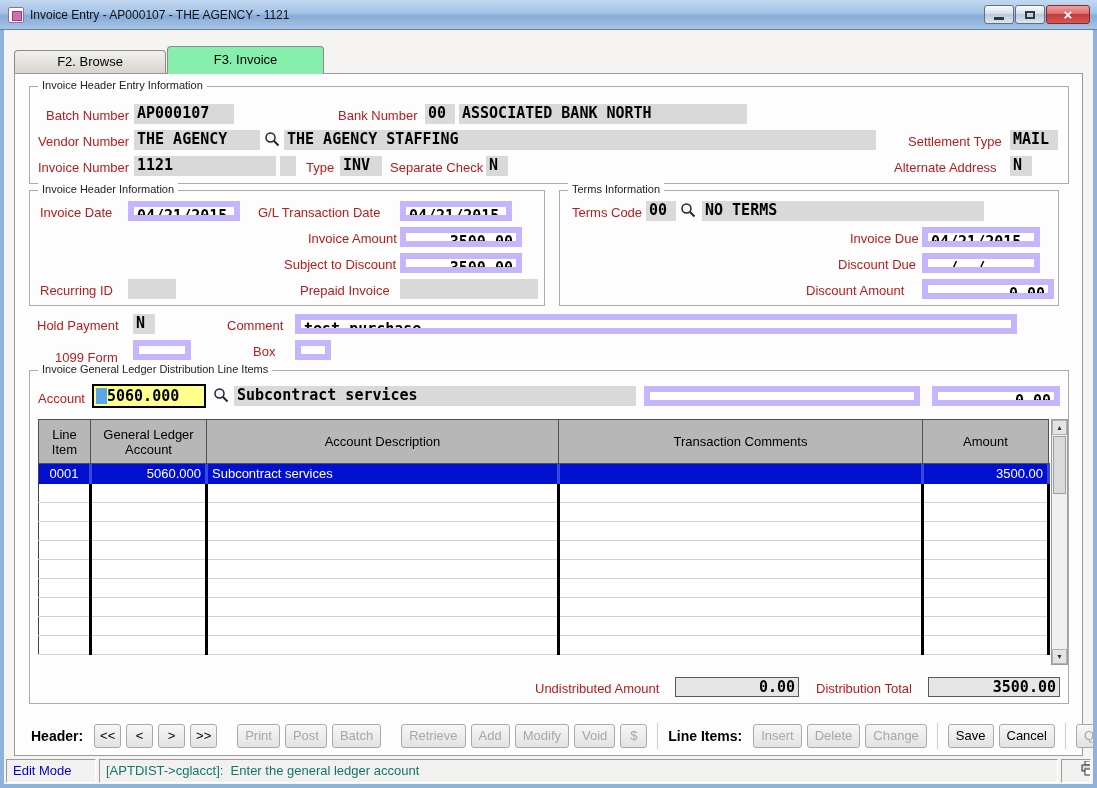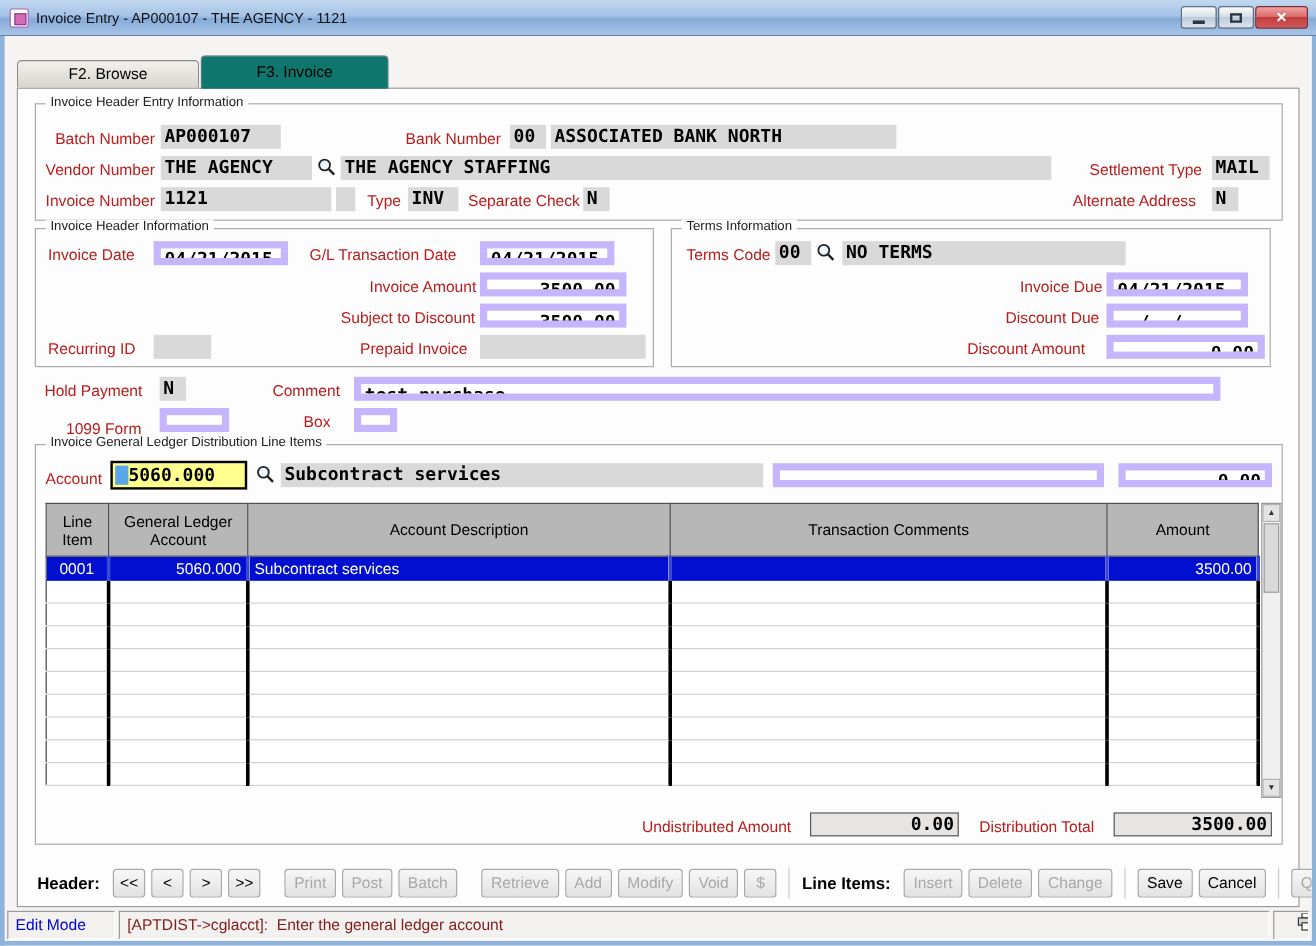--- a/index.html
+++ b/index.html
@@ -33,21 +33,21 @@
     background:linear-gradient(#f2a0a0,#d86868 50%,#c33c3c 50%,#d25959);
     color:#fff; font-weight:bold; font-size:15px; line-height:17px; }
   .content { position:absolute; top:30px; left:4px; width:1089px; height:754px;
     background:#f5f4f2; overflow:hidden; }
   
   .tab { position:absolute; border:1px solid #8a8a8a; border-bottom:none;
     border-radius:4px 4px 0 0; text-align:center; font-size:13px; }
   .tab.inactive { left:10px; top:20px; width:152px; height:23px; line-height:22px;
     background:linear-gradient(#f2f1ee,#d7d4cd); z-index:1; }
   .tab.active { left:163px; top:16px; width:157px; height:28px; line-height:26px;
-    background:#0f766e; z-index:3; }
+    background:#86efac; z-index:3; }
   .panel { position:absolute; left:10px; top:43px; width:1069px; height:683px;
     background:#fdfdfd; border:1px solid #9a9a9a; z-index:2; }
   
   .group { position:absolute; border:1px solid #ababab; }
   .group-title { position:absolute; top:-8px; left:8px; background:#fdfdfd;
     padding:0 4px; font-size:11px; color:#222; white-space:nowrap; }
   .lbl { position:absolute; font-size:13px; color:#b91c1c; white-space:nowrap; }
   .fld { position:absolute; height:20px; line-height:20px; padding:0 3px;
     background:#d9d9d9; font:bold 15px "DejaVu Sans Mono","Liberation Mono",monospace;
     white-space:pre; overflow:hidden; }
@@ -93,21 +93,21 @@
   .btn.disabled { color:#a8a8a8; }
   .sep { width:1px; height:26px; background:#cdcdcd; margin:0 5px; flex:0 0 auto; }
   .gap { width:10px; flex:0 0 auto; }
   
   .statusbar { position:absolute; left:2px; top:729px; width:1085px; height:24px;
     display:flex; gap:3px; }
   .status-box { border:1px solid; border-color:#9b9b9b #ffffff #ffffff #9b9b9b;
     background:#f2f1ef; font-size:13px; line-height:21px; padding:0 6px;
     white-space:pre; overflow:hidden; }
   .status-mode { width:90px; color:#0000d8; }
-  .status-msg { flex:1; color:#7f1d1d; }
+  .status-msg { flex:1; color:#0f766e; }
   .status-print { width:30px; display:flex; align-items:center; justify-content:center; }
 </style>
 </head>
 <body>
 
 <div class="titlebar">
   <div class="app-icon"></div>
   <div class="title-text">Invoice Entry - AP000107 - THE AGENCY - 1121</div>
   <div class="win-controls">
     <div class="win-btn">
@@ -186,21 +186,21 @@
       <div class="group-title">Terms Information</div>
 
       <div class="lbl" style="left:12px; top:14px;">Terms Code</div>
       <div class="fld" style="left:86px; top:10px; width:30px;">00</div>
       <span class="mag" style="left:119px; top:10px;">
         <svg width="16" height="16" viewBox="0 0 16 16">
             <circle cx="6.5" cy="6.5" r="4.5" fill="#eef6ff" stroke="#222" stroke-width="1.5"></circle>
             <line x1="10" y1="10" x2="14.5" y2="14.5" stroke="#222" stroke-width="2"></line>
           </svg>
       </span>
-      <div class="fld" style="left:142px; top:10px; width:236px;">NO TERMS</div>
+      <div class="fld" style="left:142px; top:10px; width:282px;">NO TERMS</div>
 
       <div class="lbl" style="left:290px; top:40px;">Invoice Due</div>
       <div class="fld edit" style="left:362px; top:36px; width:118px;">04/21/2015</div>
 
       <div class="lbl" style="left:278px; top:66px;">Discount Due</div>
       <div class="fld edit" style="left:362px; top:62px; width:118px;">  /  /</div>
 
       <div class="lbl" style="left:246px; top:92px;">Discount Amount</div>
       <div class="fld edit right" style="left:362px; top:88px; width:132px;">0.00</div>
     </div>

